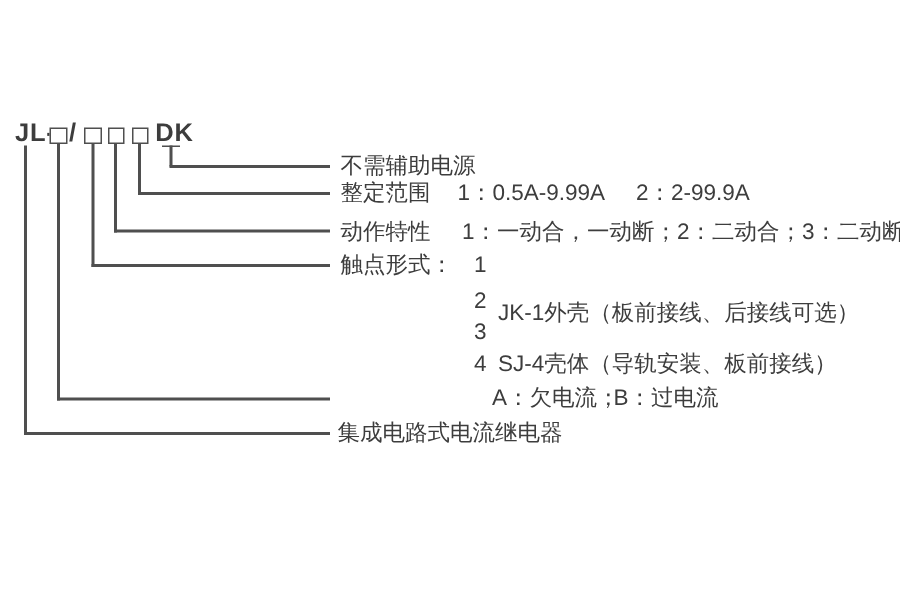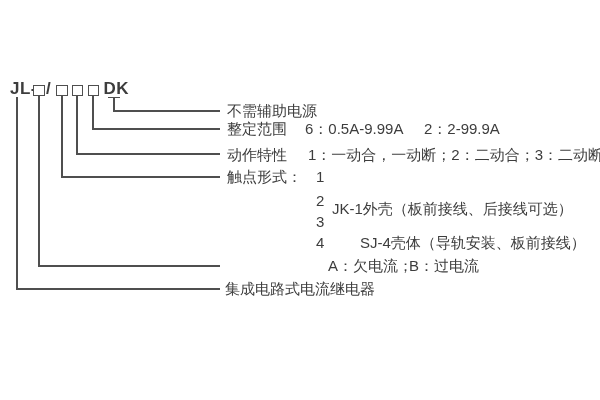--- a/index.html
+++ b/index.html
@@ -73,32 +73,32 @@
 
   <div class="vline" style="left:37.9px; top:96px; height:170.8px;"></div>
   <div class="hline" style="left:37.9px; top:265.15px; width:182.1px;"></div>
 
   <div class="vline" style="left:16.15px; top:96.5px; height:193.3px;"></div>
   <div class="hline" style="left:16.15px; top:288.15px; width:203.85px;"></div>
 
   <span class="lbl" style="left:227px; top:101.5px;">不需辅助电源</span>
 
   <span class="lbl" style="left:227px; top:120px;">整定范围</span>
-  <span class="lbl" style="left:305px; top:120px;">6：0.5A-9.99A</span>
+  <span class="lbl" style="left:305px; top:120px;">1：0.5A-9.99A</span>
   <span class="lbl" style="left:424px; top:120px;">2：2-99.9A</span>
 
   <span class="lbl" style="left:227px; top:145.5px;">动作特性</span>
   <span class="lbl" style="left:308px; top:145.5px;">1：一动合，一动断；2：二动合；3：二动断</span>
 
   <span class="lbl" style="left:227px; top:168px;">触点形式：</span>
   <span class="lbl" style="left:316px; top:168px;">1</span>
   <span class="lbl" style="left:316px; top:192px;">2</span>
   <span class="lbl" style="left:332px; top:200px;">JK-1外壳（板前接线、后接线可选）</span>
   <span class="lbl" style="left:316px; top:213px;">3</span>
   <span class="lbl" style="left:316px; top:234px;">4</span>
-  <span class="lbl" style="left:332px; top:234px;margin-left:28px;">SJ-4壳体（导轨安装、板前接线）</span>
+  <span class="lbl" style="left:332px; top:234px;">SJ-4壳体（导轨安装、板前接线）</span>
 
   <span class="lbl" style="left:328px; top:257px;text-align:right;">A：欠电流；</span>
   <span class="lbl" style="left:409px; top:257px;">B：过电流</span>
 
   <span class="lbl" style="left:225px; top:280px;">集成电路式电流继电器</span>
 
 </div>
 
 </body></html>

